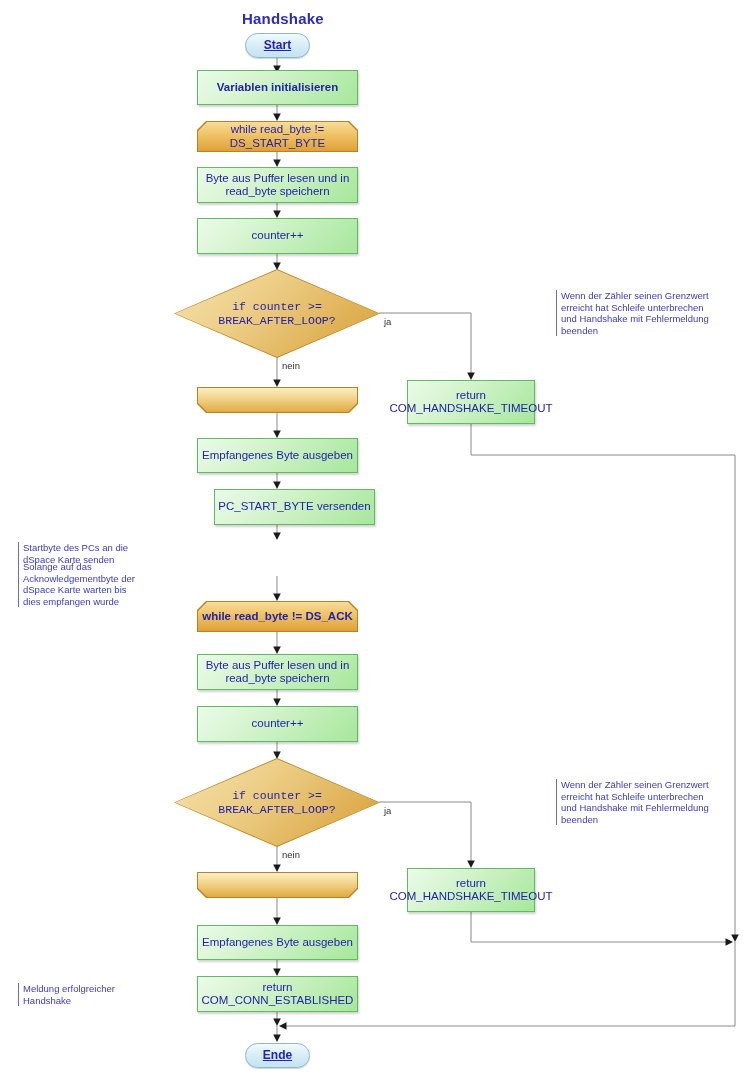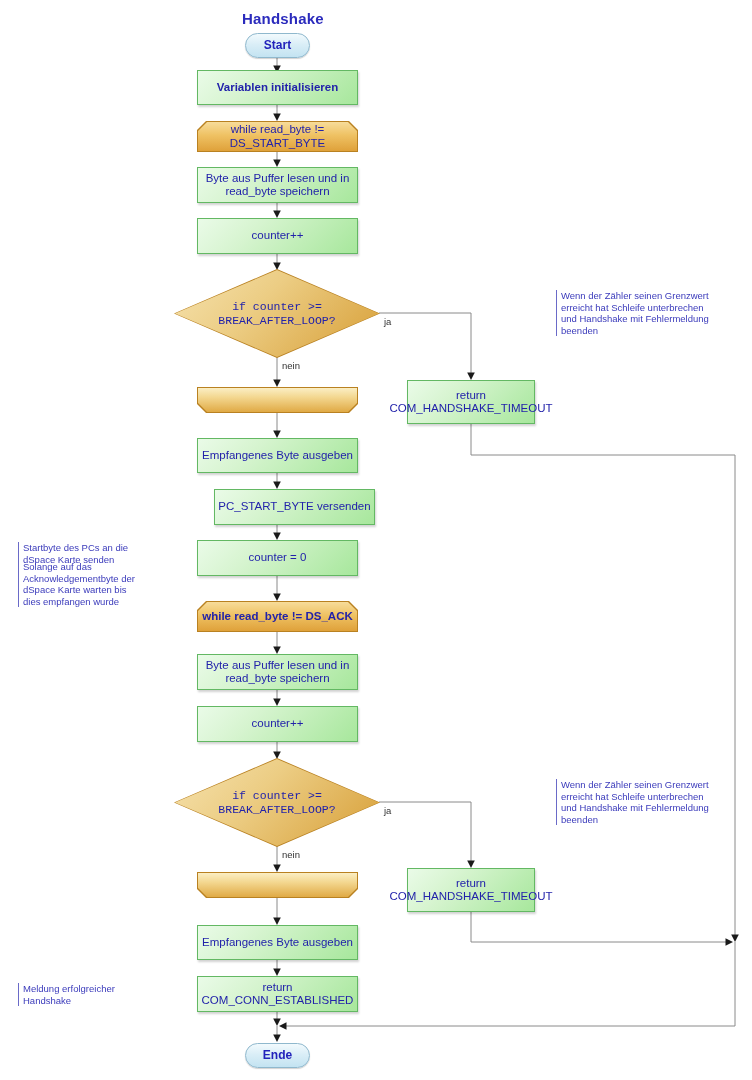--- a/index.html
+++ b/index.html
@@ -40,20 +40,21 @@
 
   
   .terminator{
     border:1px solid #8fb8cd;
     border-radius:13px;
     background:linear-gradient(to bottom,#f2fafd 0%,#daeef7 45%,#c3e3f1 100%);
     box-shadow:0 1px 1px rgba(0,0,0,0.18);
     font-weight:bold;
     color:#2222bb;
     font-size:12px;
+    text-decoration:underline;
   }
   
   .process{
     border:1px solid #63b863;
     background:linear-gradient(135deg,#eafbe8 0%,#d6f4cf 35%,#a7e79c 100%);
     box-shadow:1px 2px 2px rgba(0,0,0,0.18);
   }
   
   .loopstart{
     background:linear-gradient(to bottom,#f7dc9a 0%,#efc264 45%,#dfa13a 100%);
@@ -243,23 +244,20 @@
   </div>
 
   <div class="node process" style="left:197px;top:438px;width:161px;height:35px;">
     <span class="lbl">Empfangenes Byte ausgeben</span>
   </div>
 
   <div class="node process" style="left:214px;top:489px;width:161px;height:36px;">
     <span class="lbl">PC_START_BYTE versenden</span>
   </div>
 
-  <div class="node process" style="left:197px;top:540px;width:161px;height:36px;">
-    <span class="lbl">counter = 0</span>
-  </div>
 
   <div class="loopstart-brd" style="left:197px;top:601px;width:161px;height:31px;"></div>
   <div class="node loopstart" style="left:198px;top:602px;width:159px;height:29px;font-weight:bold;">
     <span class="lbl">while read_byte != DS_ACK</span>
   </div>
 
   <div class="node process" style="left:197px;top:654px;width:161px;height:36px;">
     <span class="lbl">Byte aus Puffer lesen und in
 read_byte speichern</span>
   </div>

